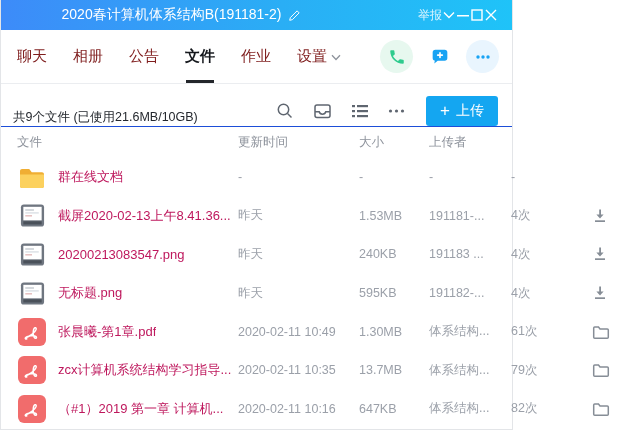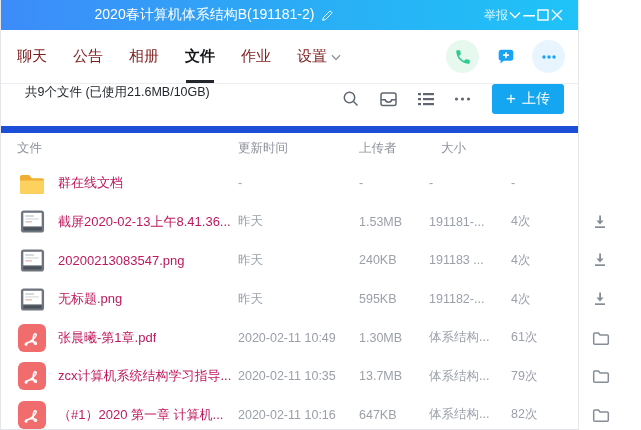--- a/index.html
+++ b/index.html
@@ -1,17 +1,17 @@
 <!DOCTYPE html>
 <html><head>
 <meta charset="utf-8">
 <style>
   html,body{margin:0;padding:0;background:#fff;}
   body{width:641px;height:430px;overflow:hidden;font-family:"Liberation Sans","DejaVu Sans",sans-serif;}
-  .window{width:579px;height:430px;box-sizing:border-box;border:1px solid #e3e5e8;border-top:none;display:flex;flex-direction:column;background:#fff;}
+  .window{width:513px;height:430px;box-sizing:border-box;border:1px solid #e3e5e8;border-top:none;display:flex;flex-direction:column;background:#fff;}
 
   
   .titlebar{height:30px;flex:0 0 30px;background:linear-gradient(90deg,#3d8bf9 0%,#2aaef5 55%,#1fc3f8 100%);display:flex;align-items:center;position:relative;color:#fff;}
   .title-wrap{position:absolute;left:0;right:150px;display:flex;align-items:center;justify-content:center;gap:6px;}
   .title-text{font-size:14px;color:#fff;white-space:nowrap;}
   .titlebar-right{margin-left:auto;display:flex;align-items:center;padding-right:14px;z-index:2;}
   .report{font-size:12px;color:rgba(255,255,255,.85);cursor:pointer;}
   .tb-icon{display:inline-flex;align-items:center;justify-content:center;width:14px;height:14px;cursor:pointer;}
 
   
@@ -20,21 +20,21 @@
   .tab{position:relative;display:flex;align-items:center;gap:4px;margin-right:26px;font-size:15px;color:#7f1d1d;cursor:pointer;white-space:nowrap;}
   .tab.active{color:#15181d;font-weight:bold;}
   .tab.active::after{content:"";position:absolute;left:1px;right:1px;bottom:0;height:3px;background:#23262b;}
   .tab .chev{display:inline-flex;margin-top:2px;}
   .tabbar-right{margin-left:auto;display:flex;align-items:center;gap:10px;padding-right:13px;}
   .round-ic{width:33px;height:33px;border-radius:50%;display:flex;align-items:center;justify-content:center;cursor:pointer;}
   .round-ic.green{background:#e7f8ef;}
   .round-ic.bluebg{background:#e9f5fe;}
 
   
-  .toolbar{height:42px;flex:0 0 42px;display:flex;align-items:flex-start;border-bottom:7px solid #1d4ed8;padding:0 14px 0 24px;}
+  .toolbar{height:42px;flex:0 0 42px;display:flex;align-items:flex-end;border-bottom:1px solid #1d4ed8;padding:0 14px 0 12px;}
   .summary{font-size:12.5px;color:#24282e;}
   .toolbar-right{margin-left:auto;display:flex;align-items:center;gap:19px;}
   .tool-ic{display:inline-flex;align-items:center;justify-content:center;cursor:pointer;}
   .upload-btn{margin-left:2px;height:30px;padding:0 14px;background:#14a6f1;border:none;border-radius:3px;color:#fff;font-size:14px;display:flex;align-items:center;gap:6px;cursor:pointer;font-family:inherit;}
   .upload-btn .plus{font-size:17px;line-height:1;margin-top:-1px;}
 
   
   .table{flex:1;display:flex;flex-direction:column;}
   .thead{height:31px;flex:0 0 31px;display:flex;align-items:center;}
   .hcell{font-size:12.5px;color:#8e939c;}
@@ -89,24 +89,24 @@
       </span>
     </div>
   </div>
 
   <div class="tabbar">
     <div class="tabs" id="tabs">
         <div class="tab">
     <span class="tab-label">聊天</span>
   </div>
         <div class="tab">
+    <span class="tab-label">相册</span>
+  </div>
+        <div class="tab">
     <span class="tab-label">公告</span>
-  </div>
-        <div class="tab">
-    <span class="tab-label">相册</span>
   </div>
         <div class="tab active">
     <span class="tab-label">文件</span>
   </div>
         <div class="tab">
     <span class="tab-label">作业</span>
   </div>
         <div class="tab">
     <span class="tab-label">设置</span>
   <span class="chev">
@@ -177,22 +177,22 @@
         <span class="plus">+</span>
         <span>上传</span>
       </button>
     </div>
   </div>
 
   <div class="table">
     <div class="thead" id="thead">
         <div class="cell hcell col-name" style="padding-left: 16px;">文件</div>
         <div class="cell hcell col-date">更新时间</div>
+        <div class="cell hcell col-size">大小</div>
         <div class="cell hcell col-up">上传者</div>
-        <div class="cell hcell col-size">大小</div>
       </div>
     <div id="tbody">
         <div class="row">
     <div class="cell col-name">
       <span class="file-icon">
               <svg width="30" height="28" viewBox="0 0 30 28">
                 <path d="M3 8c0-1.1.9-2 2-2h7.2l2.6 3.2H25c1.1 0 2 .9 2 2V23c0 1.1-.9 2-2 2H5c-1.1 0-2-.9-2-2V8z" fill="#f0ae33"></path>
                 <path d="M3 11.5h24V23c0 1.1-.9 2-2 2H5c-1.1 0-2-.9-2-2V11.5z" fill="#fcd15e"></path>
               </svg>
             </span>
@@ -333,21 +333,21 @@
           </div>
   </div>
         <div class="row">
     <div class="cell col-name">
       <span class="file-icon">
               <svg width="28" height="28" viewBox="0 0 28 28">
                 <rect width="28" height="28" rx="6" fill="#f16c6c"></rect>
                 <path d="M8.3 19.6c3.2-1.1 8.4-4.6 9.8-8.2.6-1.7-1.2-2.4-2.1-.8-1.1 2.1-1.2 6.3.1 8.6.9 1.6 2.4 1.4 2.4.2 0-1.3-3-1.9-5.4-1.6-2.4.3-5.2 1.2-5.7 2.1-.5.9.4 1.4 1.3 1z" fill="none" stroke="#fff" stroke-width="1.5" stroke-linecap="round"></path>
               </svg>
             </span>
-      <span class="fname">（#1）2020 第一章 计算机...</span>
+      <span class="fname">（#1）2019 第一章 计算机...</span>
     </div>
     <div class="cell col-date sec">2020-02-11 10:16</div>
     <div class="cell col-size sec">647KB</div>
     <div class="cell col-up sec">体系结构...</div>
     <div class="cell col-dl sec">82次</div>
     <div class="cell col-action">
             <span class="action-ic">
               <svg width="18" height="16" viewBox="0 0 18 16" fill="none" stroke="#868d96" stroke-width="1.5">
                 <path d="M1.7 4c0-.6.5-1 1-1h3.8l1.5 1.9h7.3c.6 0 1 .4 1 1v7.4c0 .6-.4 1-1 1H2.7c-.6 0-1-.4-1-1V4z"></path>
               </svg>

